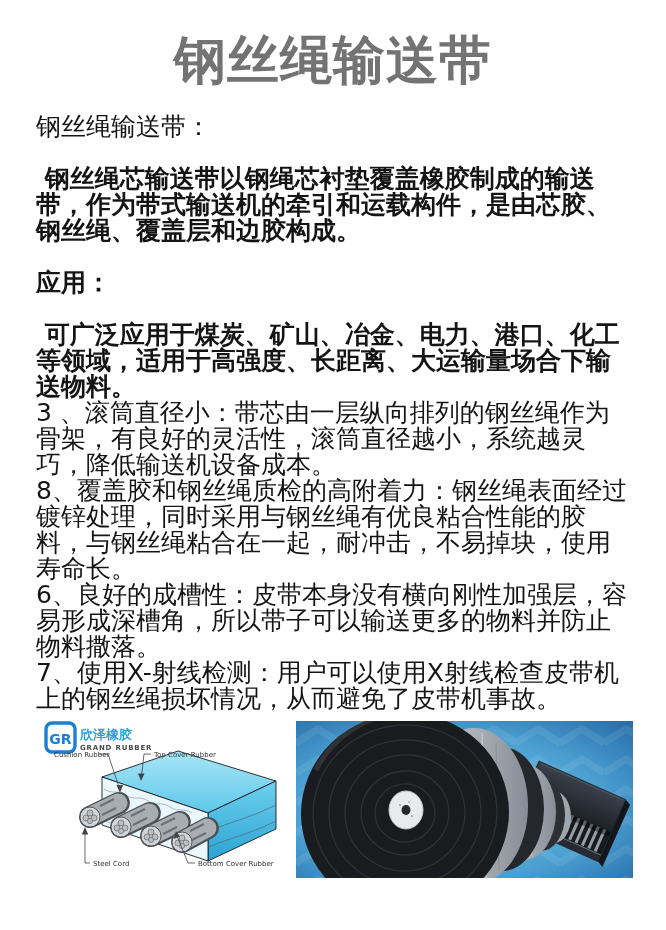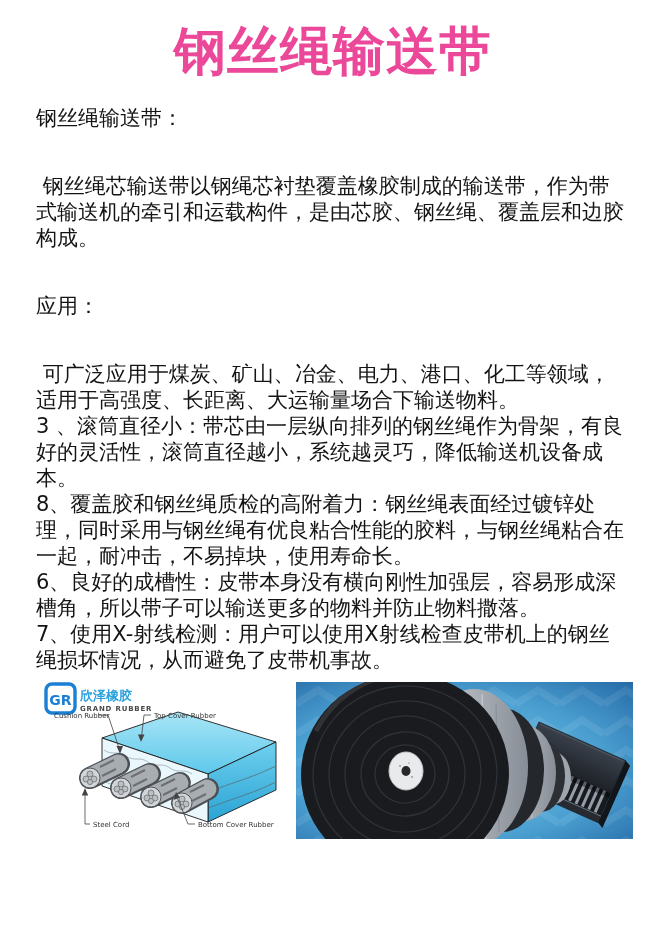--- a/index.html
+++ b/index.html
@@ -5,37 +5,37 @@
   html,body{margin:0;padding:0;background:#ffffff;}
   .page{
     position:relative;
     width:666px;height:930px;
     background:#ffffff;
     overflow:hidden;
     font-family:"DejaVu Sans","Liberation Sans",sans-serif;
     color:#141414;
   }
   .page-title{
-    margin:0;
+    margin:9px;
     padding-top:10px;
     height:82px;
     line-height:82px;
     text-align:center;
     font-size:52px;
     font-weight:700;
-    color:#ec4899;
+    color:#737373;
     letter-spacing:1px;
   }
   .content{
     margin:13px 36px 0 36px;
-    font-size:21px;
+    font-size:25px;
     line-height:26px;
   }
   .content p{margin:0;white-space:pre-wrap;}
-  .content p.gap{margin-top:42px;}
+  .content p.gap{margin-top:26px;font-weight:bold;}
   .figures{
     display:flex;
     margin:9px 0 0 38px;
   }
   .fig-left{width:258px;height:157px;background:#fff;}
   .fig-right{width:337px;height:157px;margin-left:0px;}
   svg text{font-family:"DejaVu Sans","Liberation Sans",sans-serif;}
 </style>
 </head>
 <body>

